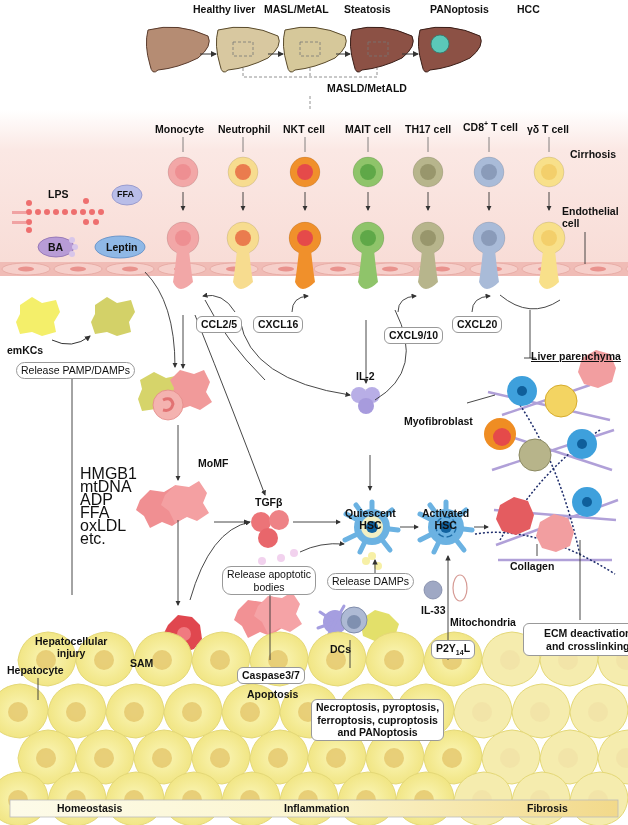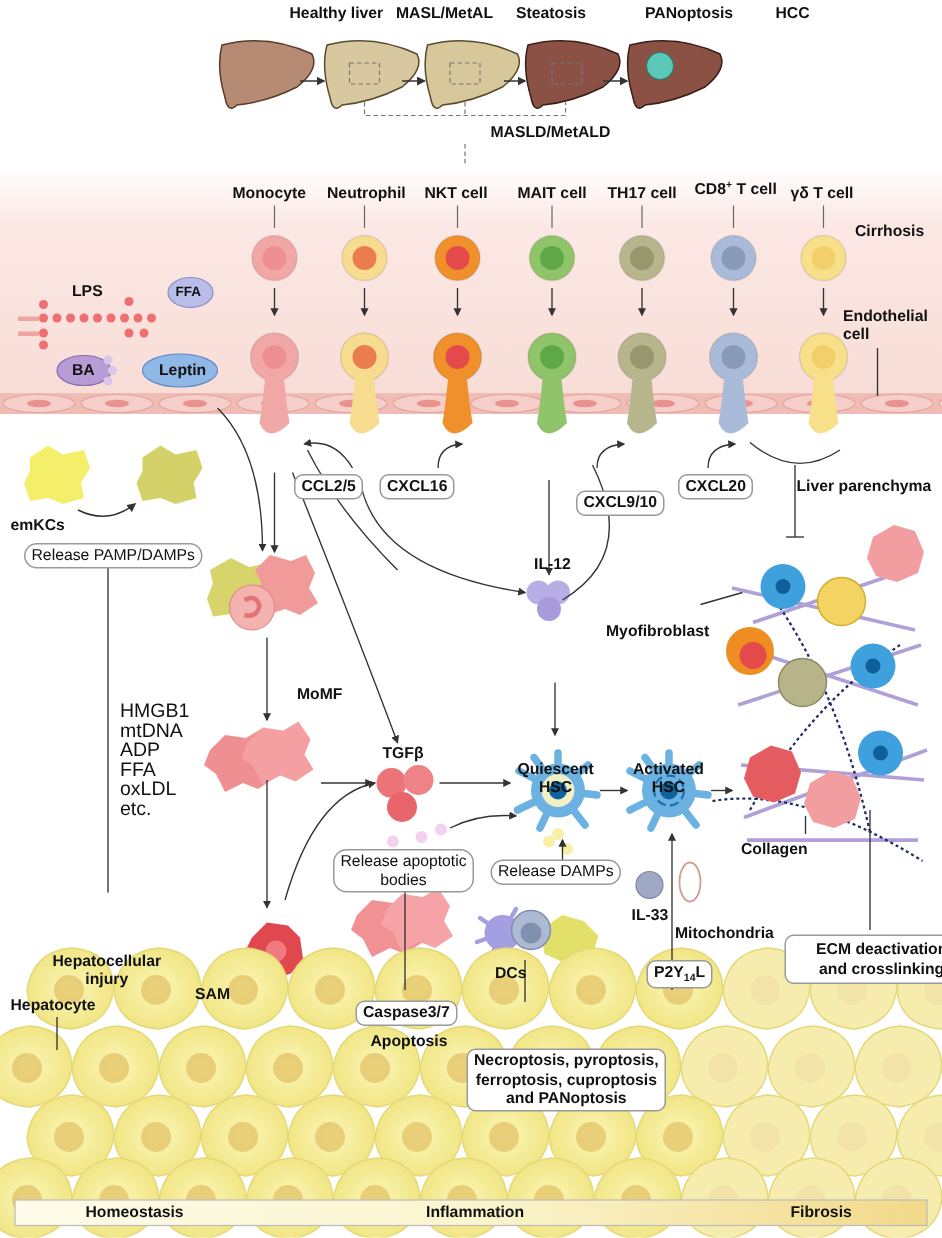--- a/index.html
+++ b/index.html
@@ -452,26 +452,26 @@
 <div class="lbl" style="left:106px;top:241px;">Leptin</div>
 
 <div class="lbl" style="left:7px;top:344px;">emKCs</div>
 <div class="box plain" style="left:16px;top:362px;border-radius:9px;">Release PAMP/DAMPs</div>
 
 <div class="box" style="left:196px;top:316px;">CCL2/5</div>
 <div class="box" style="left:253px;top:316px;">CXCL16</div>
 <div class="box" style="left:384px;top:316px;margin-top:11px;">CXCL9/10</div>
 <div class="box" style="left:452px;top:316px;">CXCL20</div>
 
-<div class="lbl" style="left:356px;top:370px;">IL-12</div>
-<div class="lbl" style="left:531px;top:318px;">Liver parenchyma</div>
+<div class="lbl" style="left:356px;top:370px;">IL-2</div>
+<div class="lbl" style="left:531px;top:350px;text-decoration:underline;">Liver parenchyma</div>
 <div class="lbl" style="left:404px;top:415px;">Myofibroblast</div>
 <div class="lbl" style="left:198px;top:422px;margin-top:35px;">MoMF</div>
 
-<div class="lbl plain" style="left:80px;top:467px;font-size:13px;line-height:13px;">
+<div class="lbl plain" style="left:80px;top:467px;font-size:16px;line-height:13px;">
   <div>HMGB1</div>
   <div>mtDNA</div>
   <div>ADP</div>
   <div>FFA</div>
   <div>oxLDL</div>
   <div>etc.</div>
 </div>
 
 <div class="lbl" style="left:255px;top:496px;">TGFβ</div>
 <div class="lbl center" style="left:345px;top:472px;">
@@ -482,21 +482,21 @@
   <div>Activated</div>
   <div>HSC</div>
 </div>
 
 <div class="box plain" style="left:222px;top:566px;border-radius:9px;">
   <div>Release apoptotic</div>
   <div>bodies</div>
 </div>
 <div class="box plain" style="left:327px;top:573px;border-radius:9px;">Release DAMPs</div>
 
-<div class="lbl" style="left:494px;top:560px;">Collagen</div>
+<div class="lbl" style="left:510px;top:560px;">Collagen</div>
 <div class="lbl" style="left:421px;top:604px;">IL-33</div>
 <div class="lbl" style="left:450px;top:616px;">Mitochondria</div>
 <div class="box" style="left:523px;top:623px;padding:3px 20px;">
   <div>ECM deactivation</div>
   <div>and crosslinking</div>
 </div>
 
 <div class="lbl center" style="left:35px;top:600px;">
   <div>Hepatocellular</div>
   <div>injury</div>

